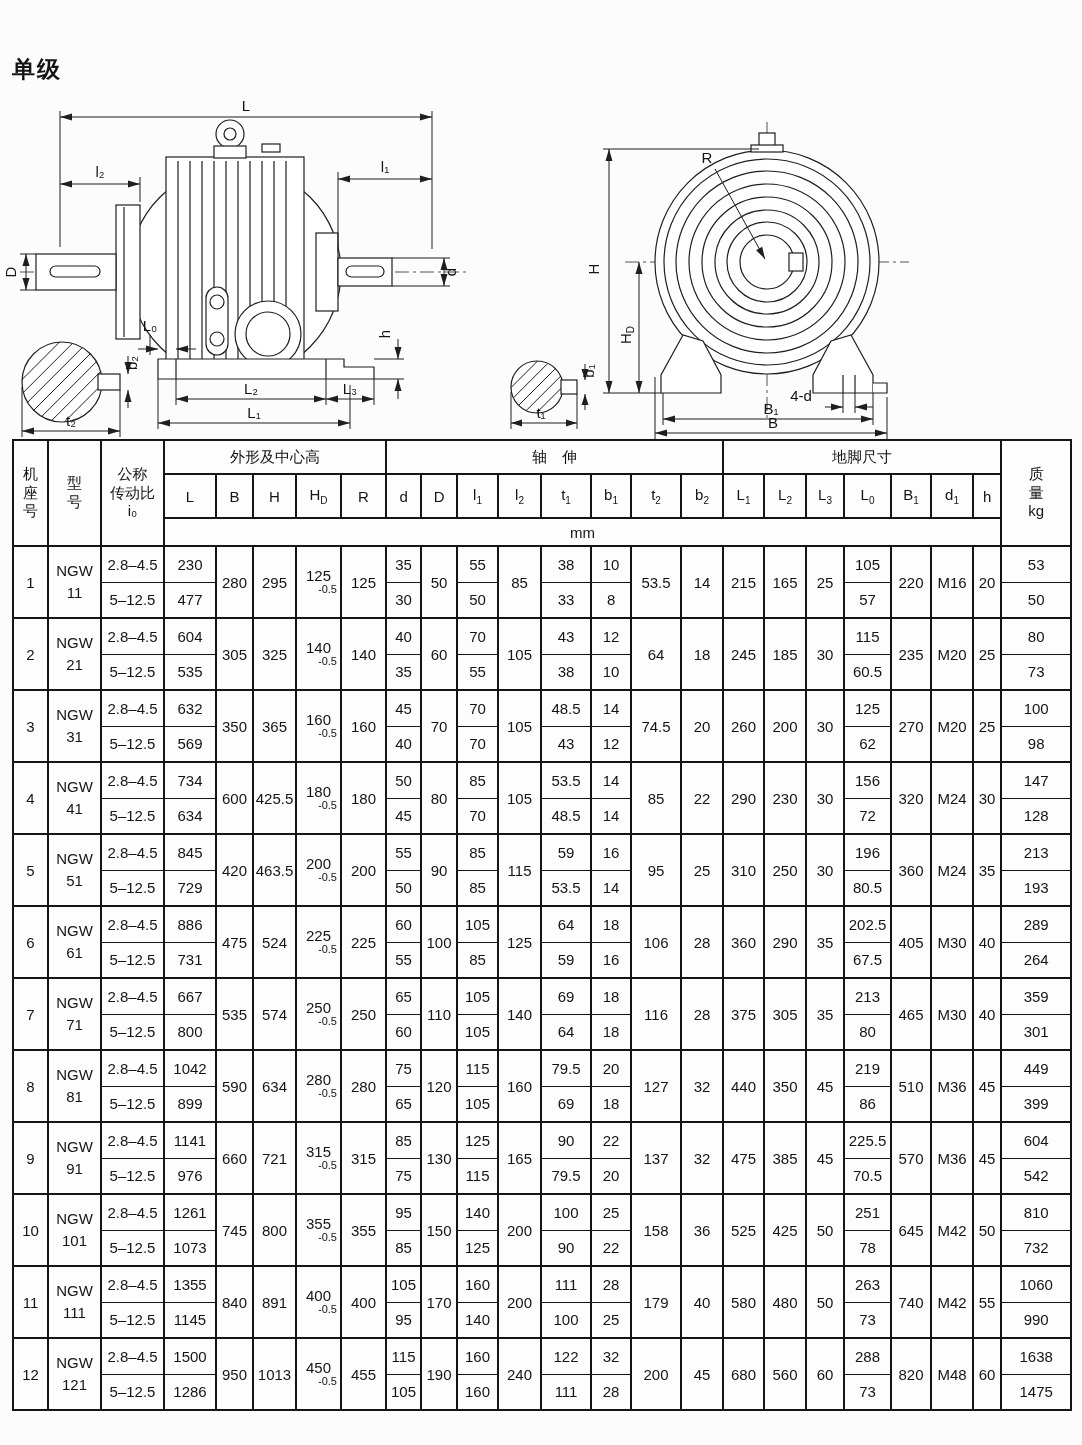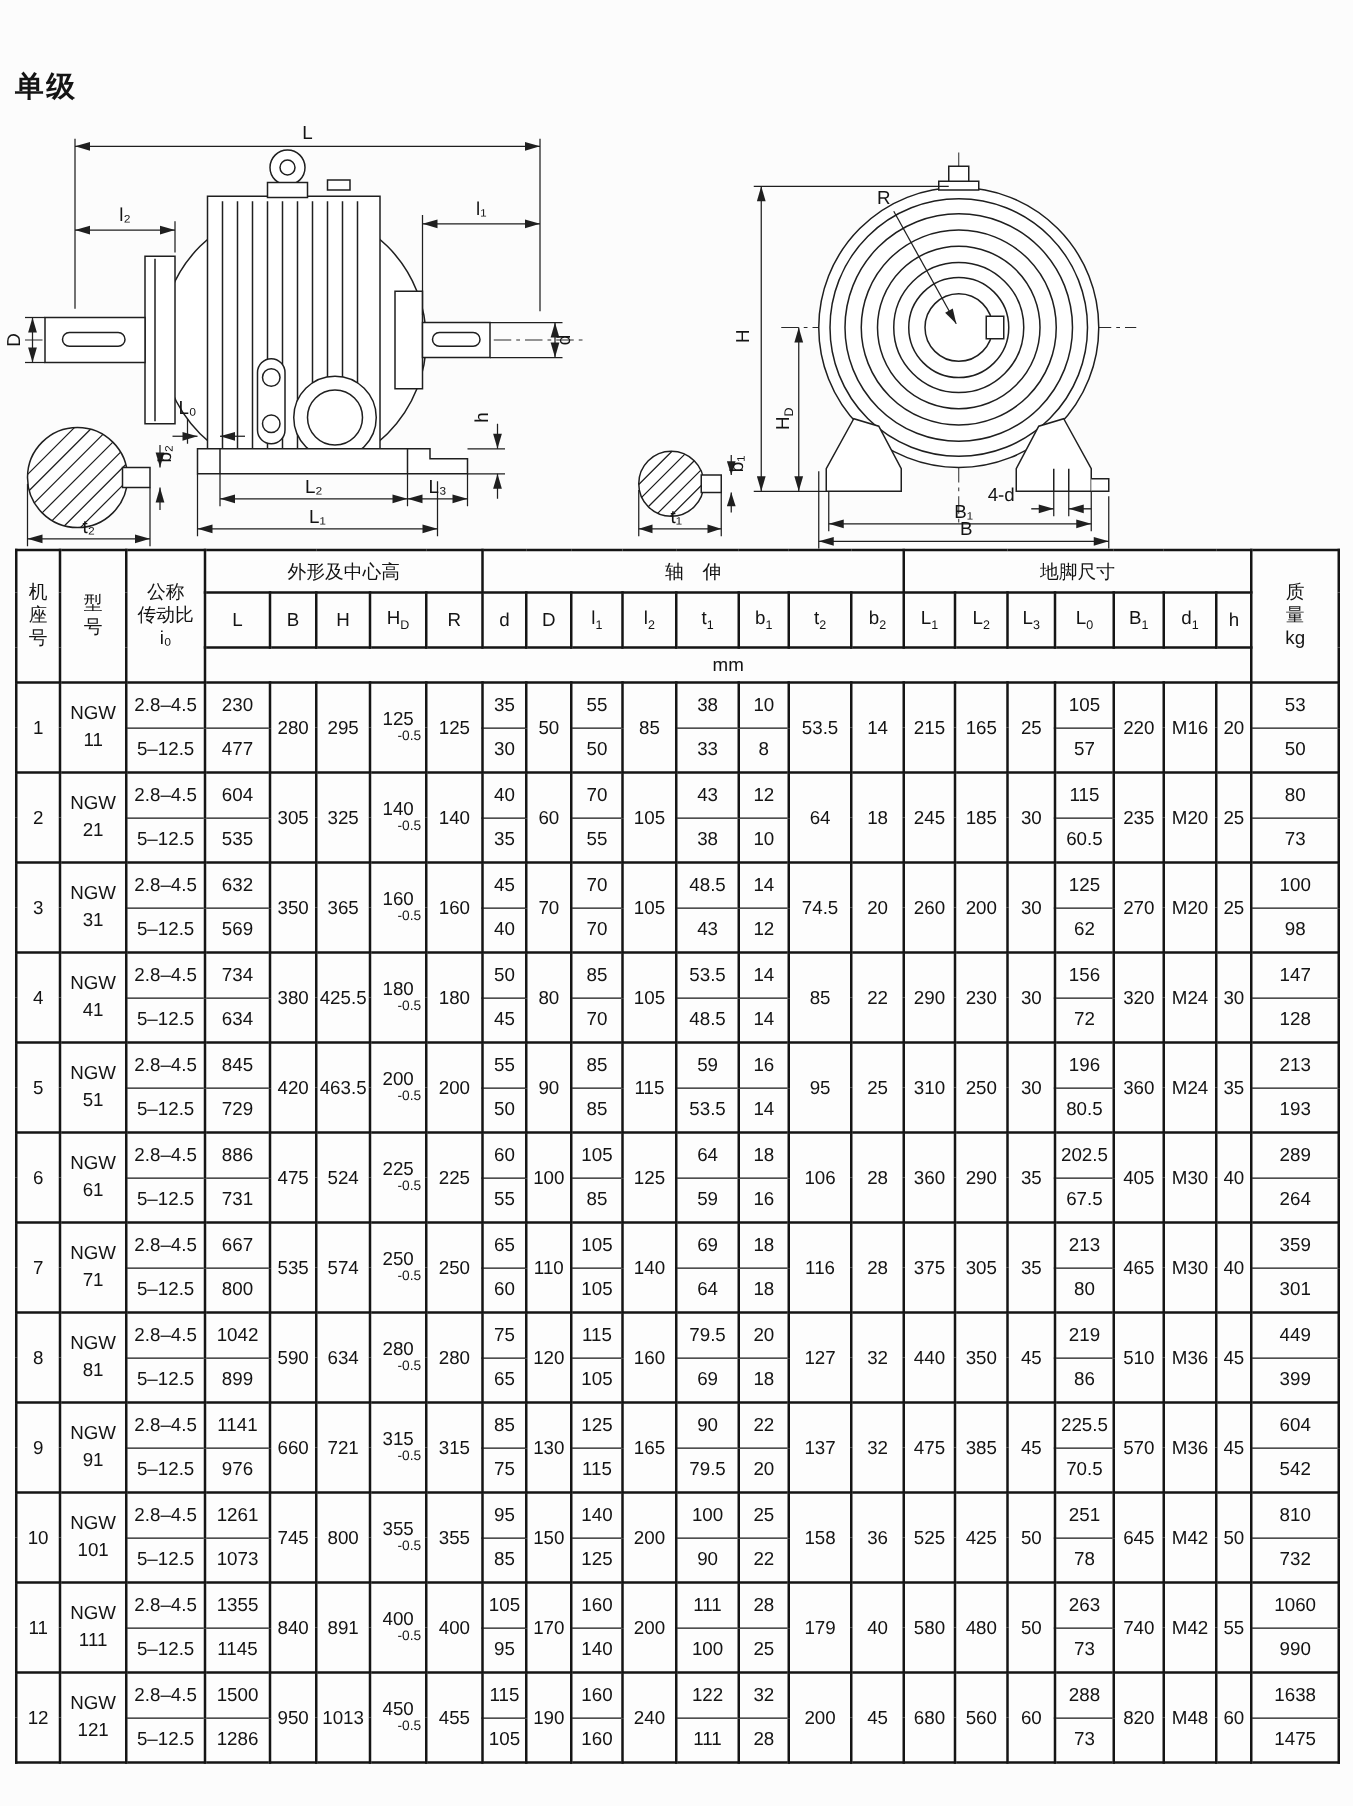--- a/index.html
+++ b/index.html
@@ -456,21 +456,21 @@
             <td class="split-bottom">12</td>
             <td class="split-bottom">62</td>
             <td class="split-bottom">98</td>
           </tr>
           <tr>
             <td rowspan="2">4</td>
             <td class="stack2" rowspan="2">NGW
 41</td>
             <td class="split-top">2.8–4.5</td>
             <td class="split-top">734</td>
-            <td rowspan="2">380</td>
+            <td rowspan="2">600</td>
             <td rowspan="2">425.5</td>
             <td rowspan="2">
               <div class="tol">
                 <span class="tv">180</span>
                 <span class="tt">-0.5</span>
               </div>
             </td>
             <td rowspan="2">180</td>
             <td class="split-top">50</td>
             <td rowspan="2">80</td>

